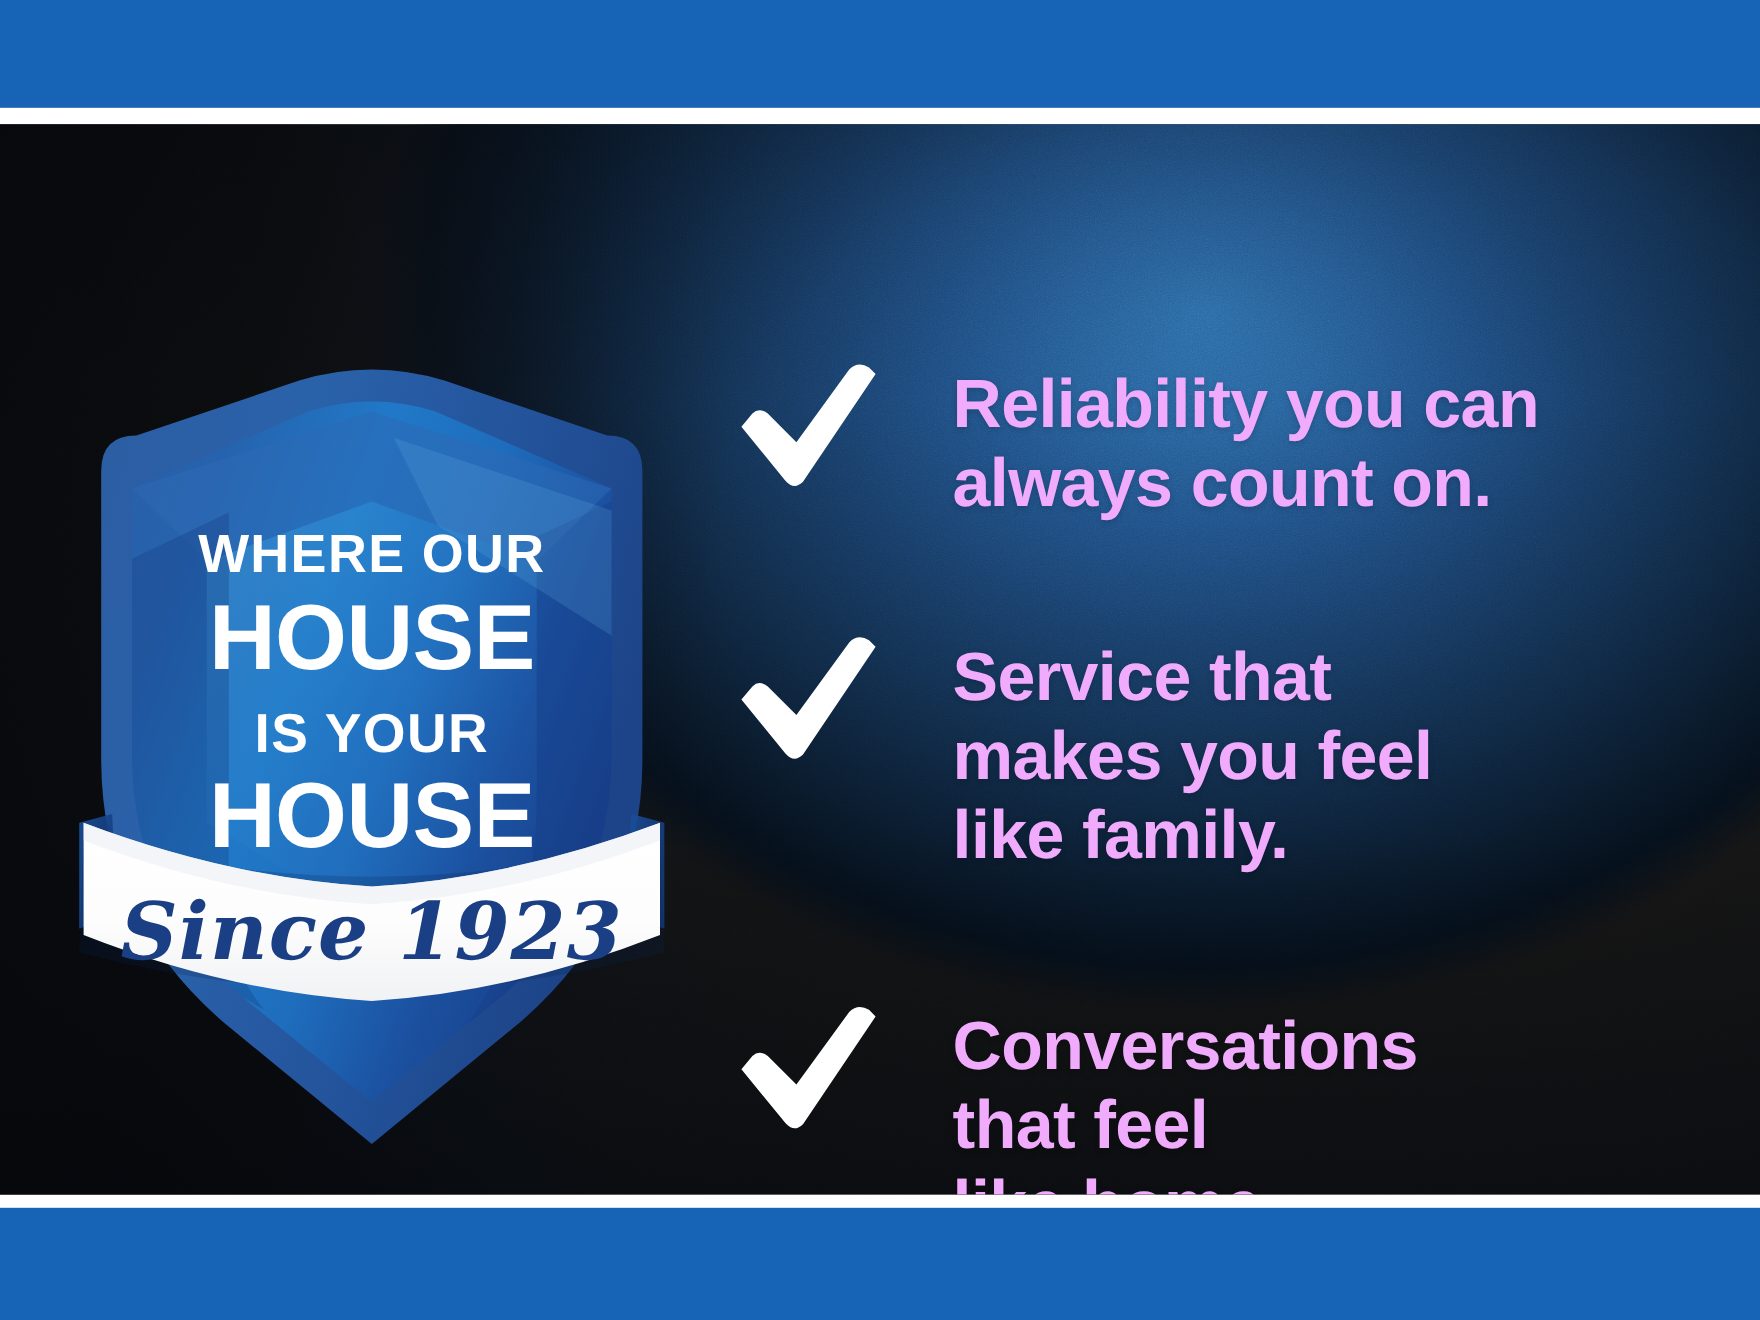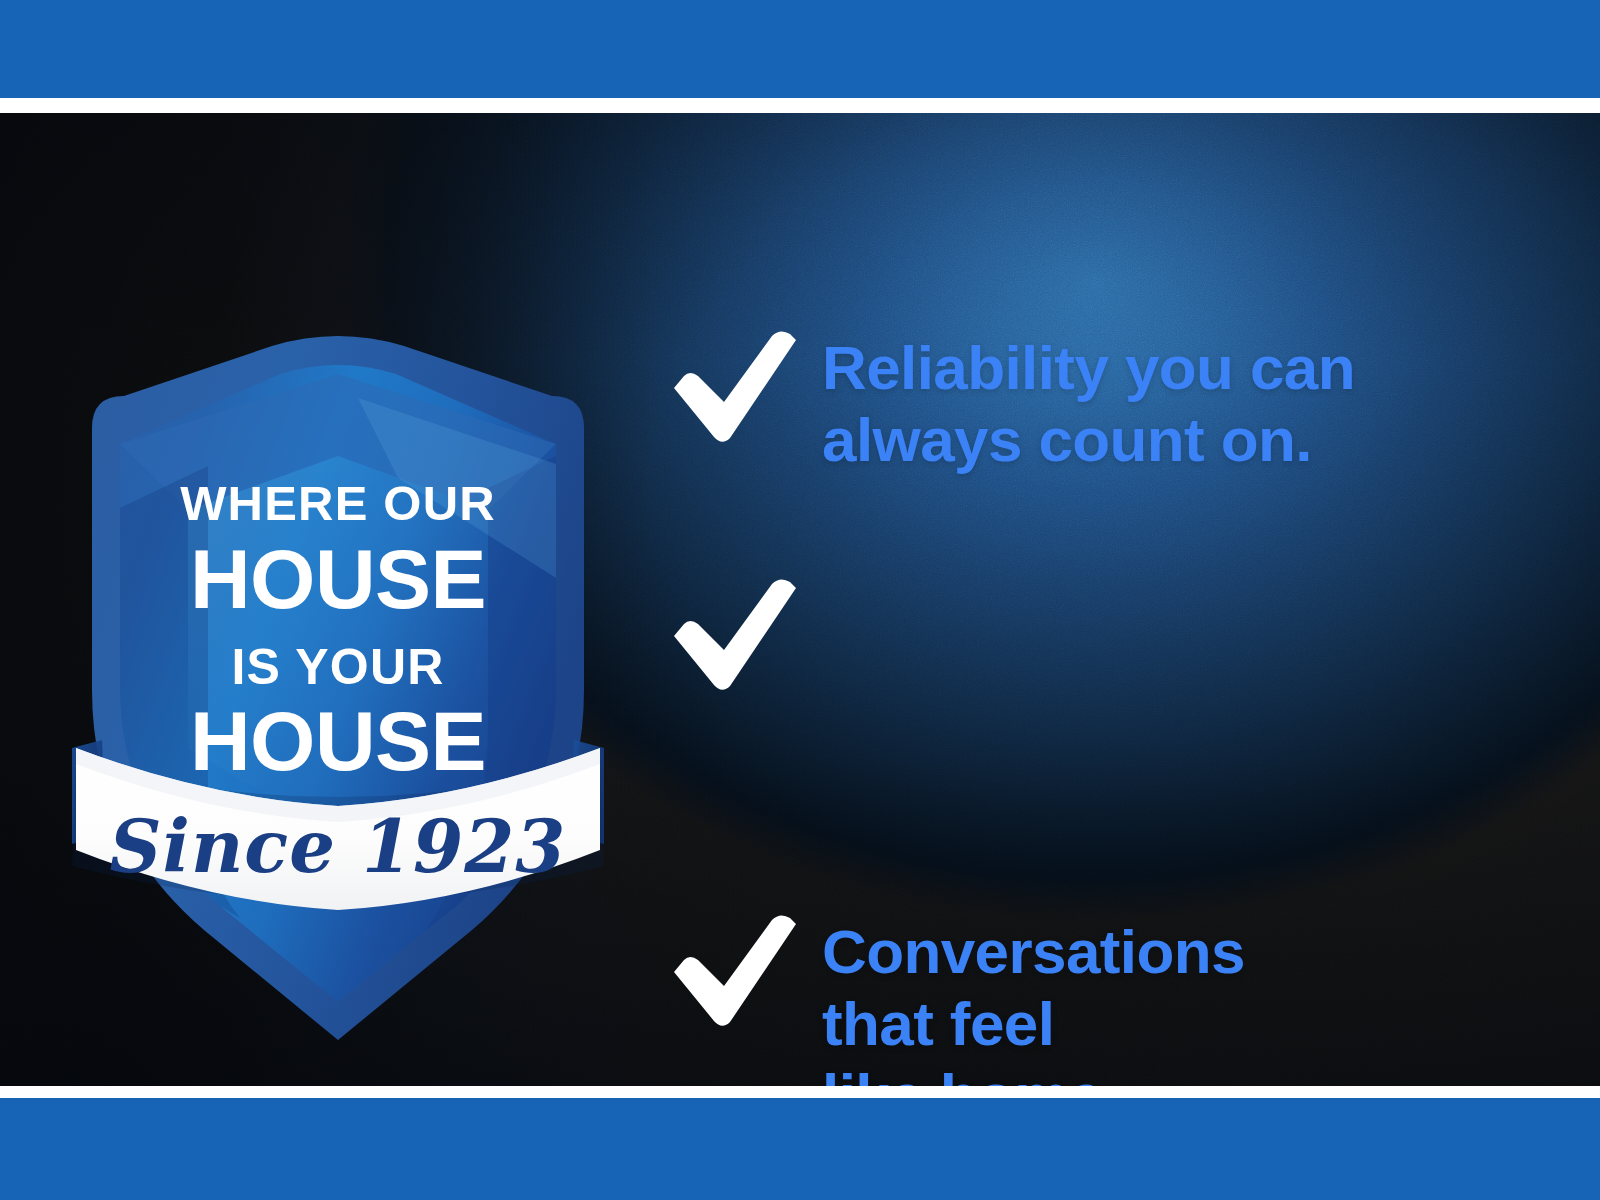--- a/index.html
+++ b/index.html
@@ -150,29 +150,30 @@
 
   .check {
     flex: 0 0 auto;
     width: 132px;
     height: 120px;
     margin-right: 22px;
   }
   .check svg { display:block; width:132px; height:120px; }
 
   .bullet-text {
-    color: #3b82f6;
+    color: #f0abfc;
     font-family: "Liberation Sans", sans-serif;
     font-weight: bold;
     font-size: 62px;
     line-height: 1.16;
     letter-spacing: -0.6px;
     white-space: pre-line;
     padding-top: 6px;
     text-shadow: 0 2px 6px rgba(0,0,0,0.18);
+    margin-left: 44px;
   }
 </style>
 </head>
 <body>
 
 <div id="poster">
 
   <div class="brandbar top"></div>
 
   <div id="stage">
@@ -313,20 +314,23 @@
         <div class="bullet-text">Reliability you can
 always count on.</div>
       </div>
 
       <div class="bullet b2">
         <div class="check">
           <svg viewBox="0 0 132 120" xmlns="http://www.w3.org/2000/svg">
             <path d="M6,62 L16,50 Q22,44 30,50 L56,76 L104,10 Q112,2 122,8 L128,14 L62,112 Q54,120 46,111 Z" fill="#ffffff"></path>
           </svg>
         </div>
+        <div class="bullet-text">Service that
+makes you feel
+like family.</div>
       </div>
 
       <div class="bullet b3">
         <div class="check">
           <svg viewBox="0 0 132 120" xmlns="http://www.w3.org/2000/svg">
             <path d="M6,62 L16,50 Q22,44 30,50 L56,76 L104,10 Q112,2 122,8 L128,14 L62,112 Q54,120 46,111 Z" fill="#ffffff"></path>
           </svg>
         </div>
         <div class="bullet-text">Conversations
 that feel

